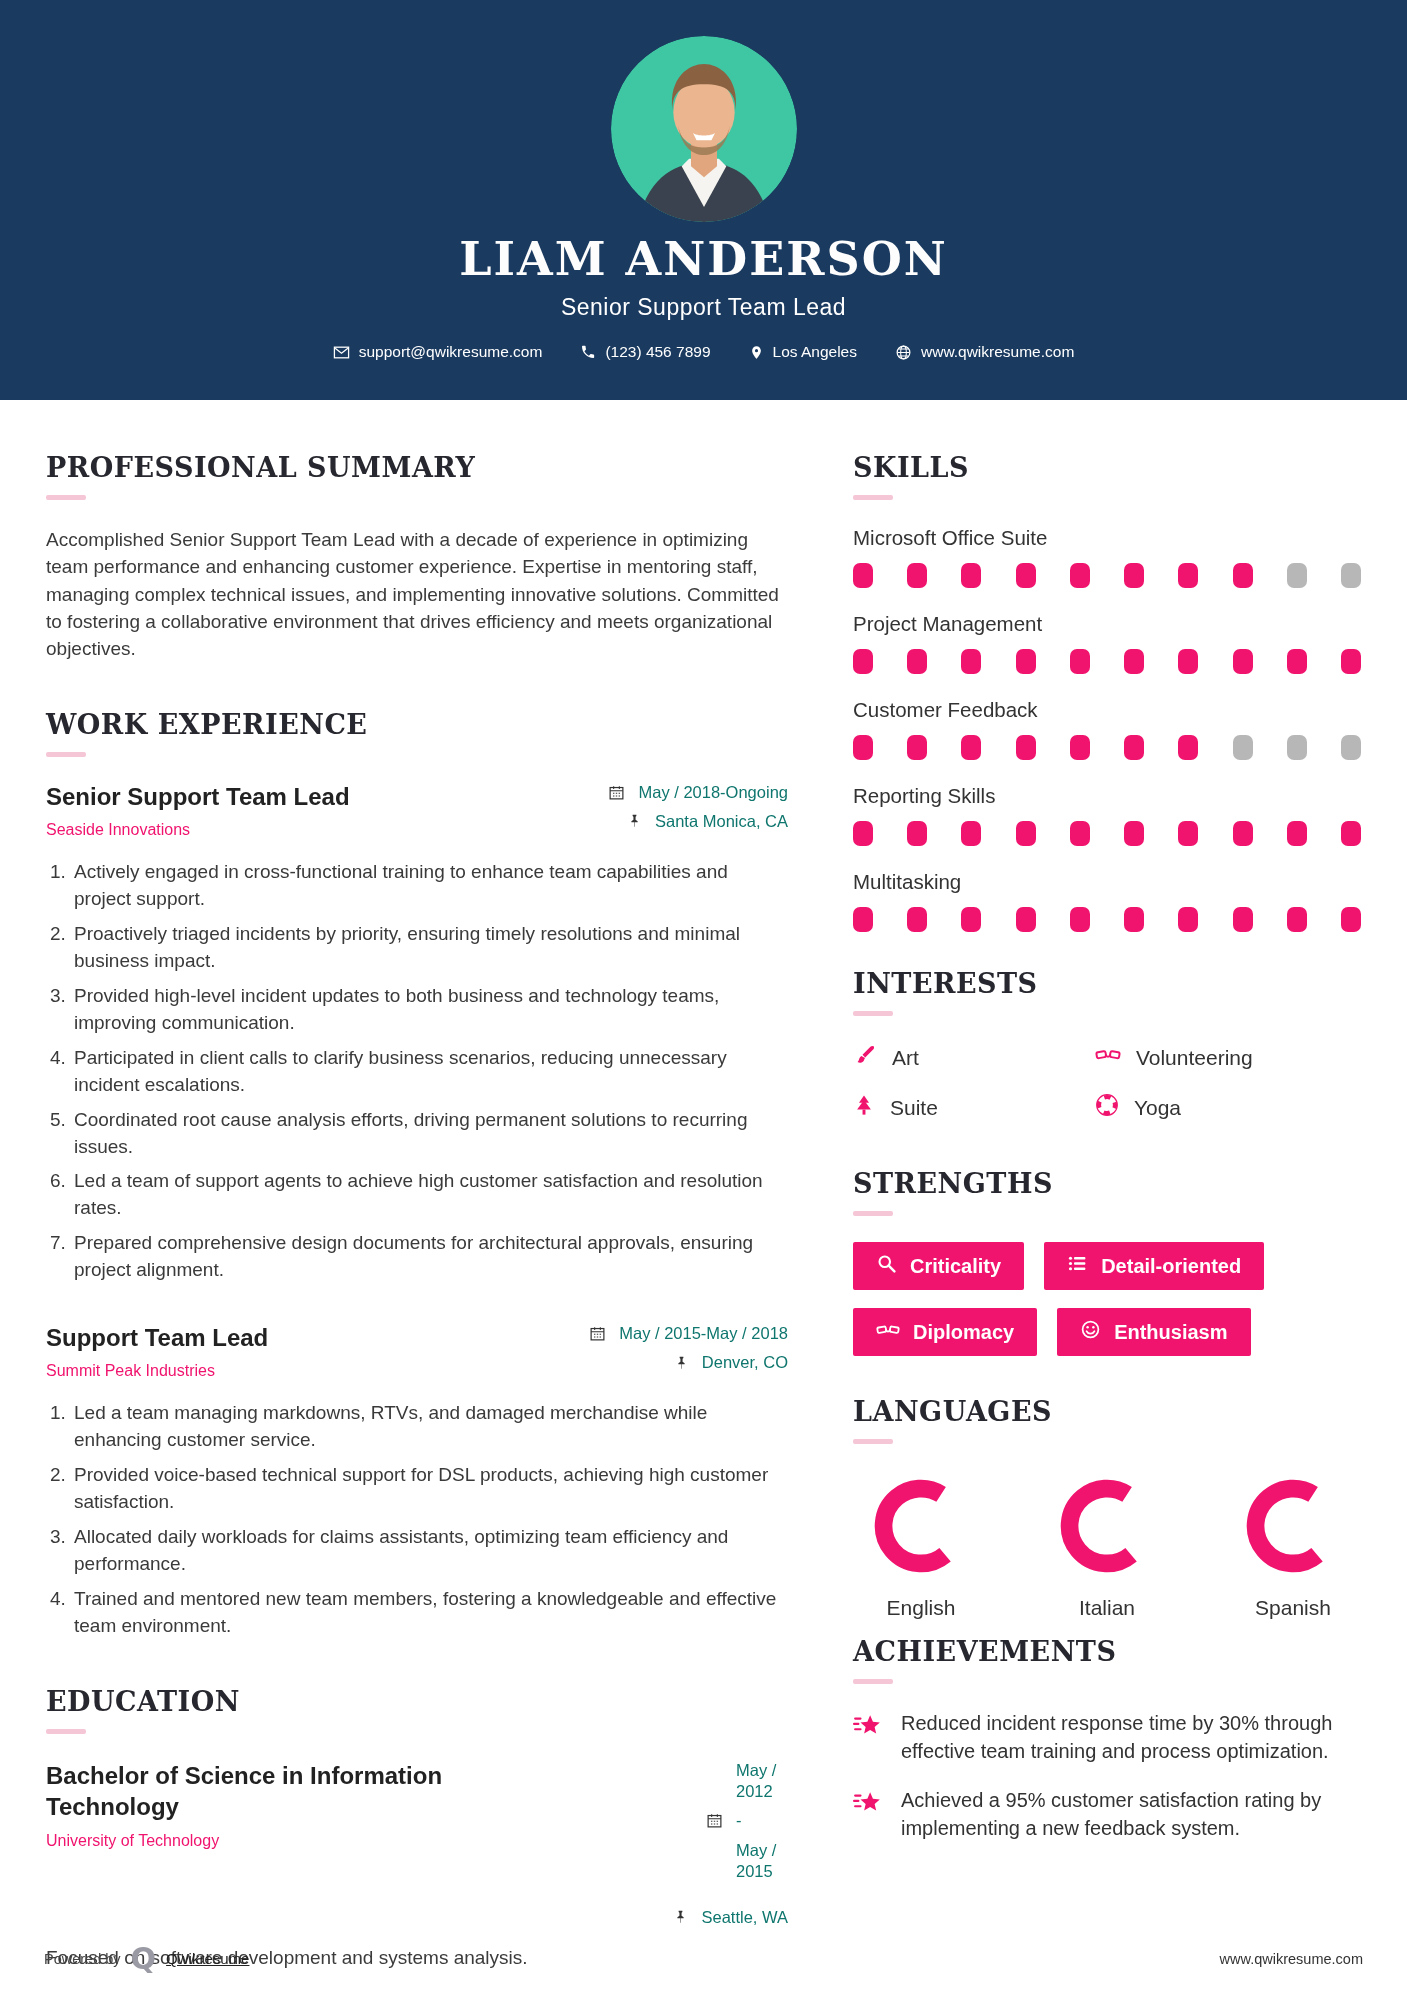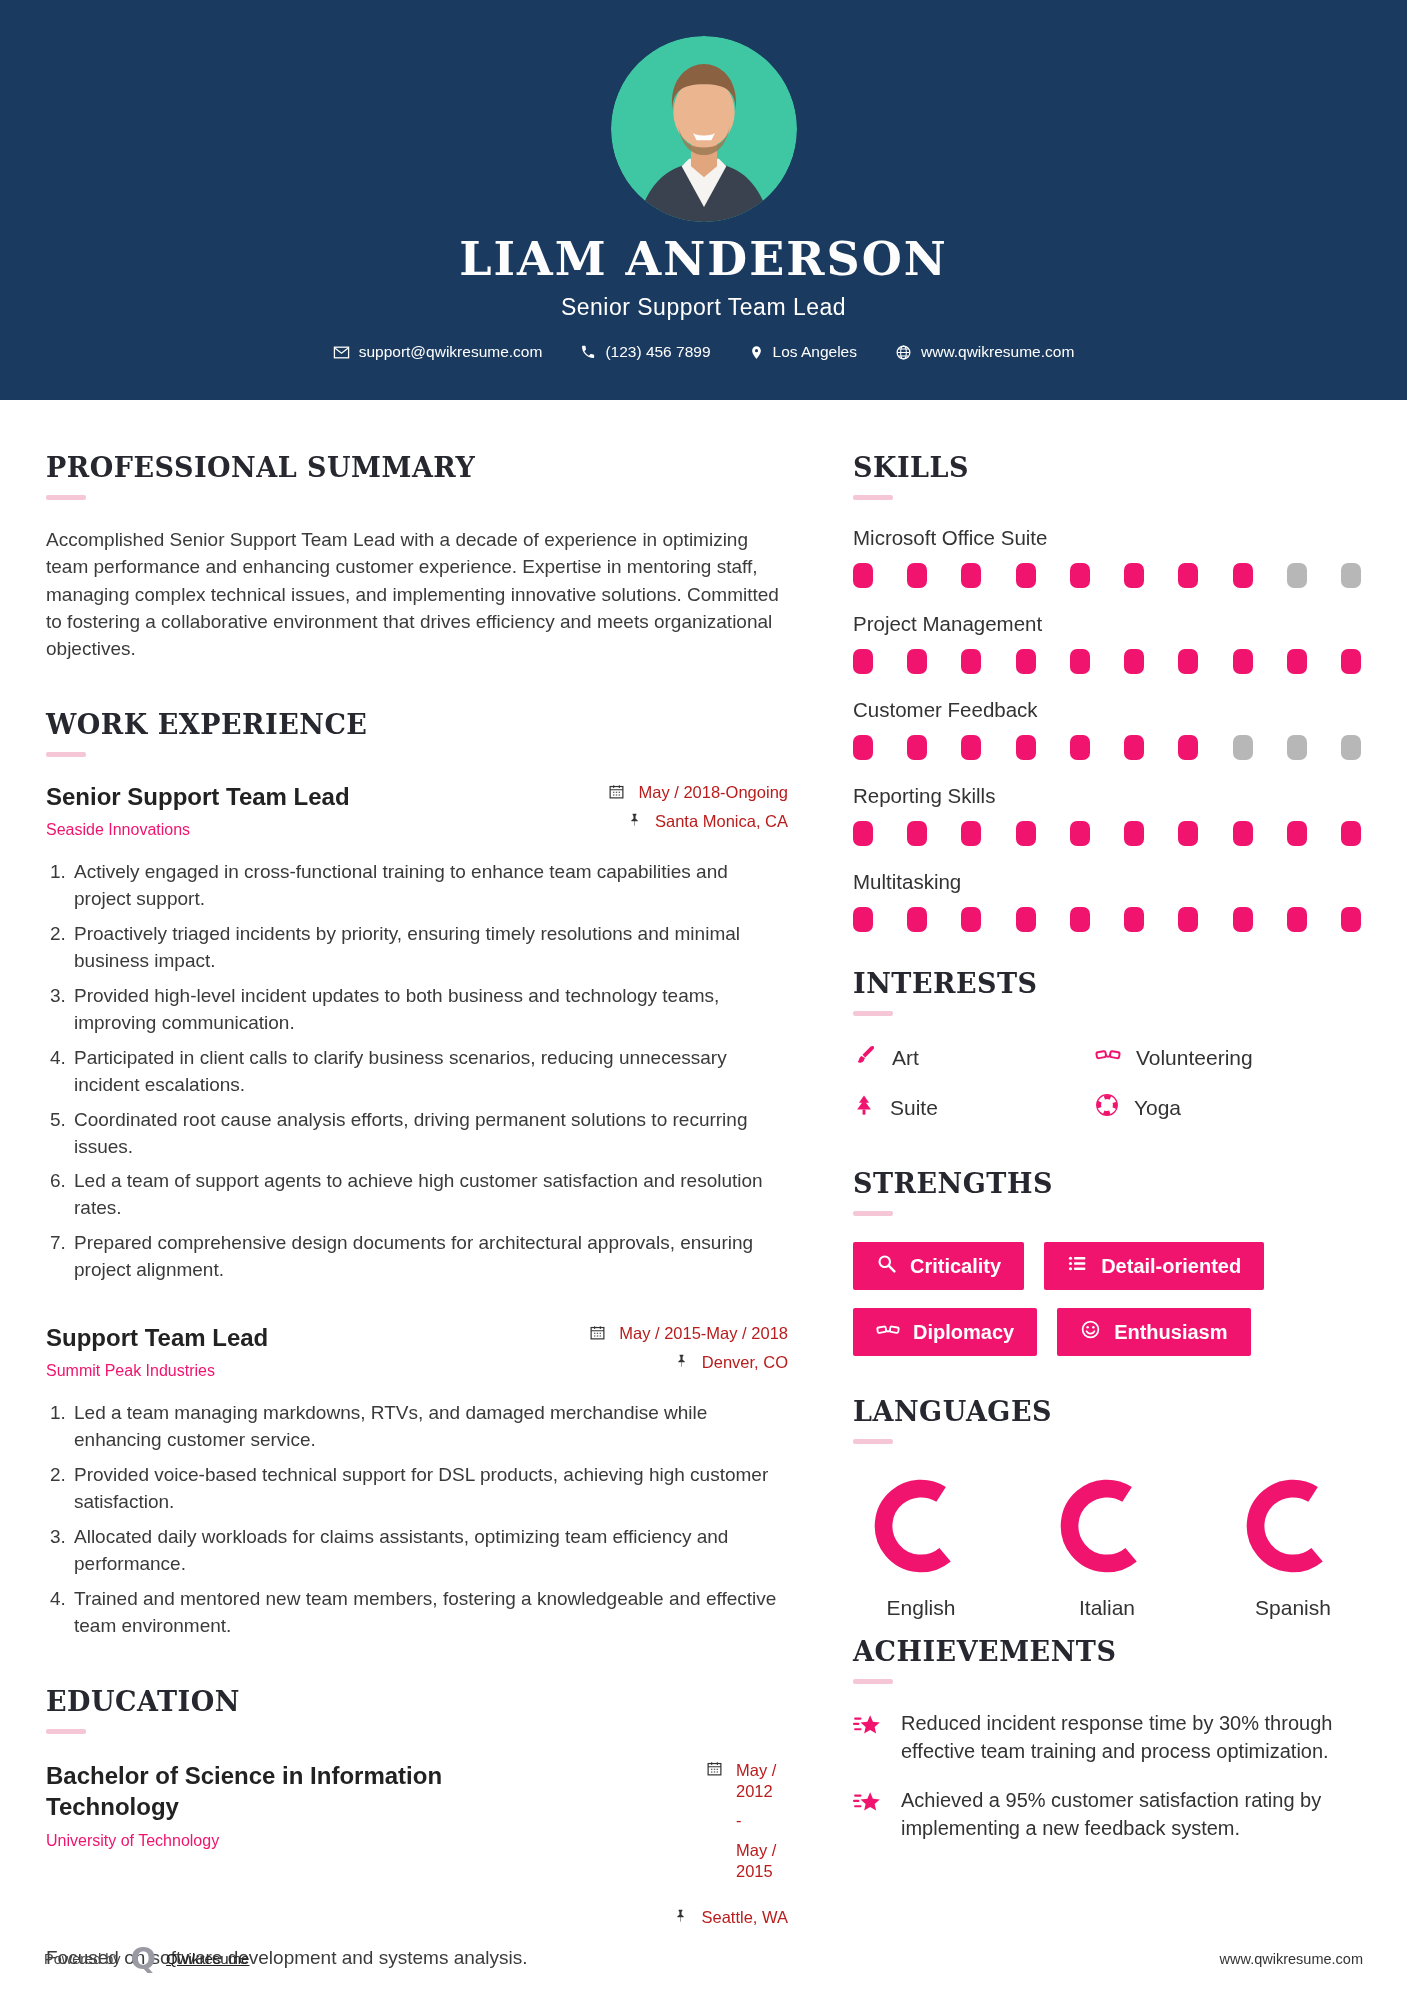--- a/index.html
+++ b/index.html
@@ -32,22 +32,22 @@
     font-size:27px; color:#27272f; letter-spacing:.5px;
   }
   .h-bar { width:40px; height:5px; background:#f5c6d6; border-radius:2px; margin:12px 0 26px 0; }
   
   .summary-text { font-size:19px; line-height:1.44; color:#3b3b3b; }
   .job { margin-bottom:40px; }
   .job-head { display:flex; justify-content:space-between; align-items:flex-start; margin-bottom:18px; }
   .job-name { font-size:24px; font-weight:600; color:#222; }
   .company { font-size:16px; color:#f0146e; margin-top:10px; }
   .job-meta { text-align:right; flex:0 0 auto; }
-  .meta-line { display:flex; justify-content:flex-end; gap:13px;
-               font-size:16.5px; color:#b91c1c; margin-bottom:10px; }
+  .meta-line { display:flex; justify-content:flex-end; align-items:center; gap:13px;
+               font-size:16.5px; color:#0f766e; margin-bottom:10px; }
   .meta-line svg { display:block; }
   .date-split { display:flex; gap:10px; align-items:flex-start;flex-direction:column; }
   .date-stack { width:52px; line-height:1.25; text-align:left; }
   ol.bullets { padding-left:25px; font-size:19px; line-height:1.42; color:#3a3a3a; }
   ol.bullets li { margin-bottom:8px; padding-left:3px; }
   .edu-note { font-size:19px; color:#3b3b3b; margin-top:6px; }
   .degree { font-size:24px; font-weight:600; color:#222; width:470px; line-height:1.3; }
   
   .skill { margin-bottom:24px; }
   .skill-label { font-size:20.5px; color:#333; margin-bottom:13px; }

